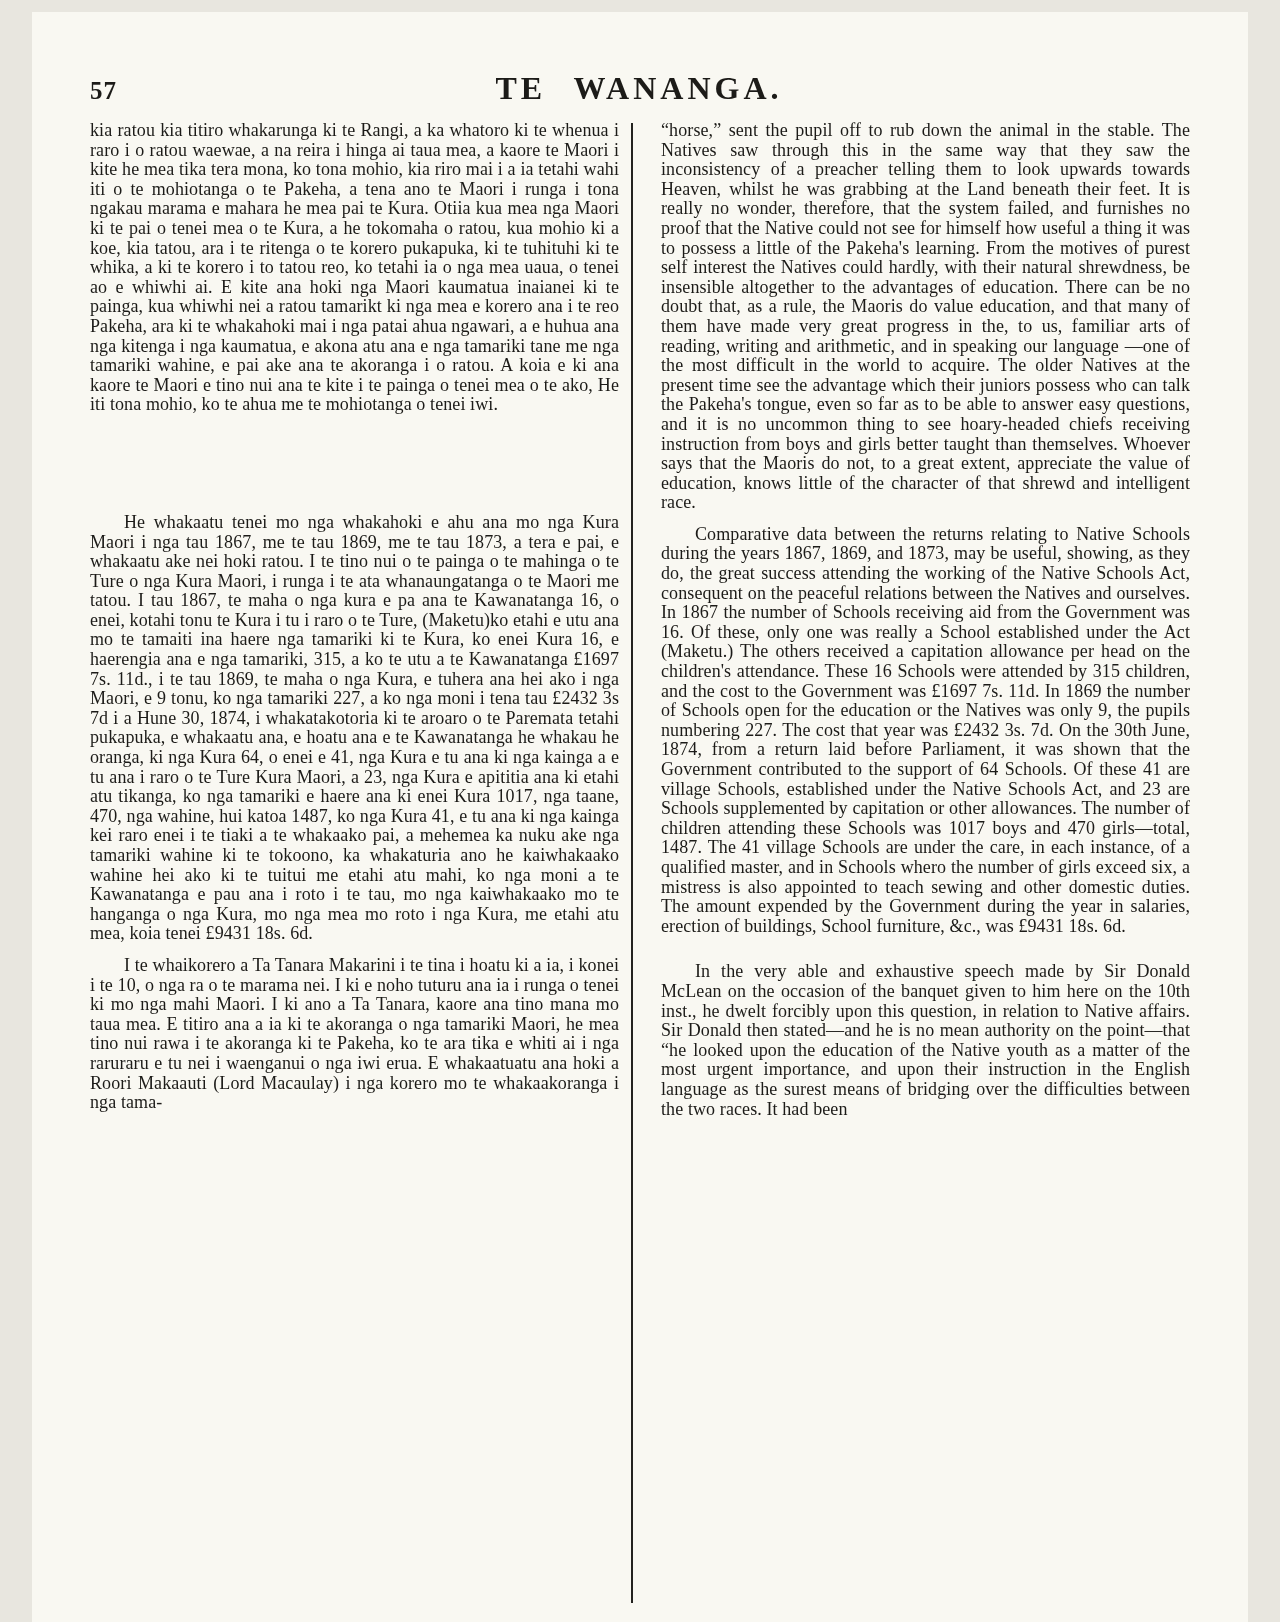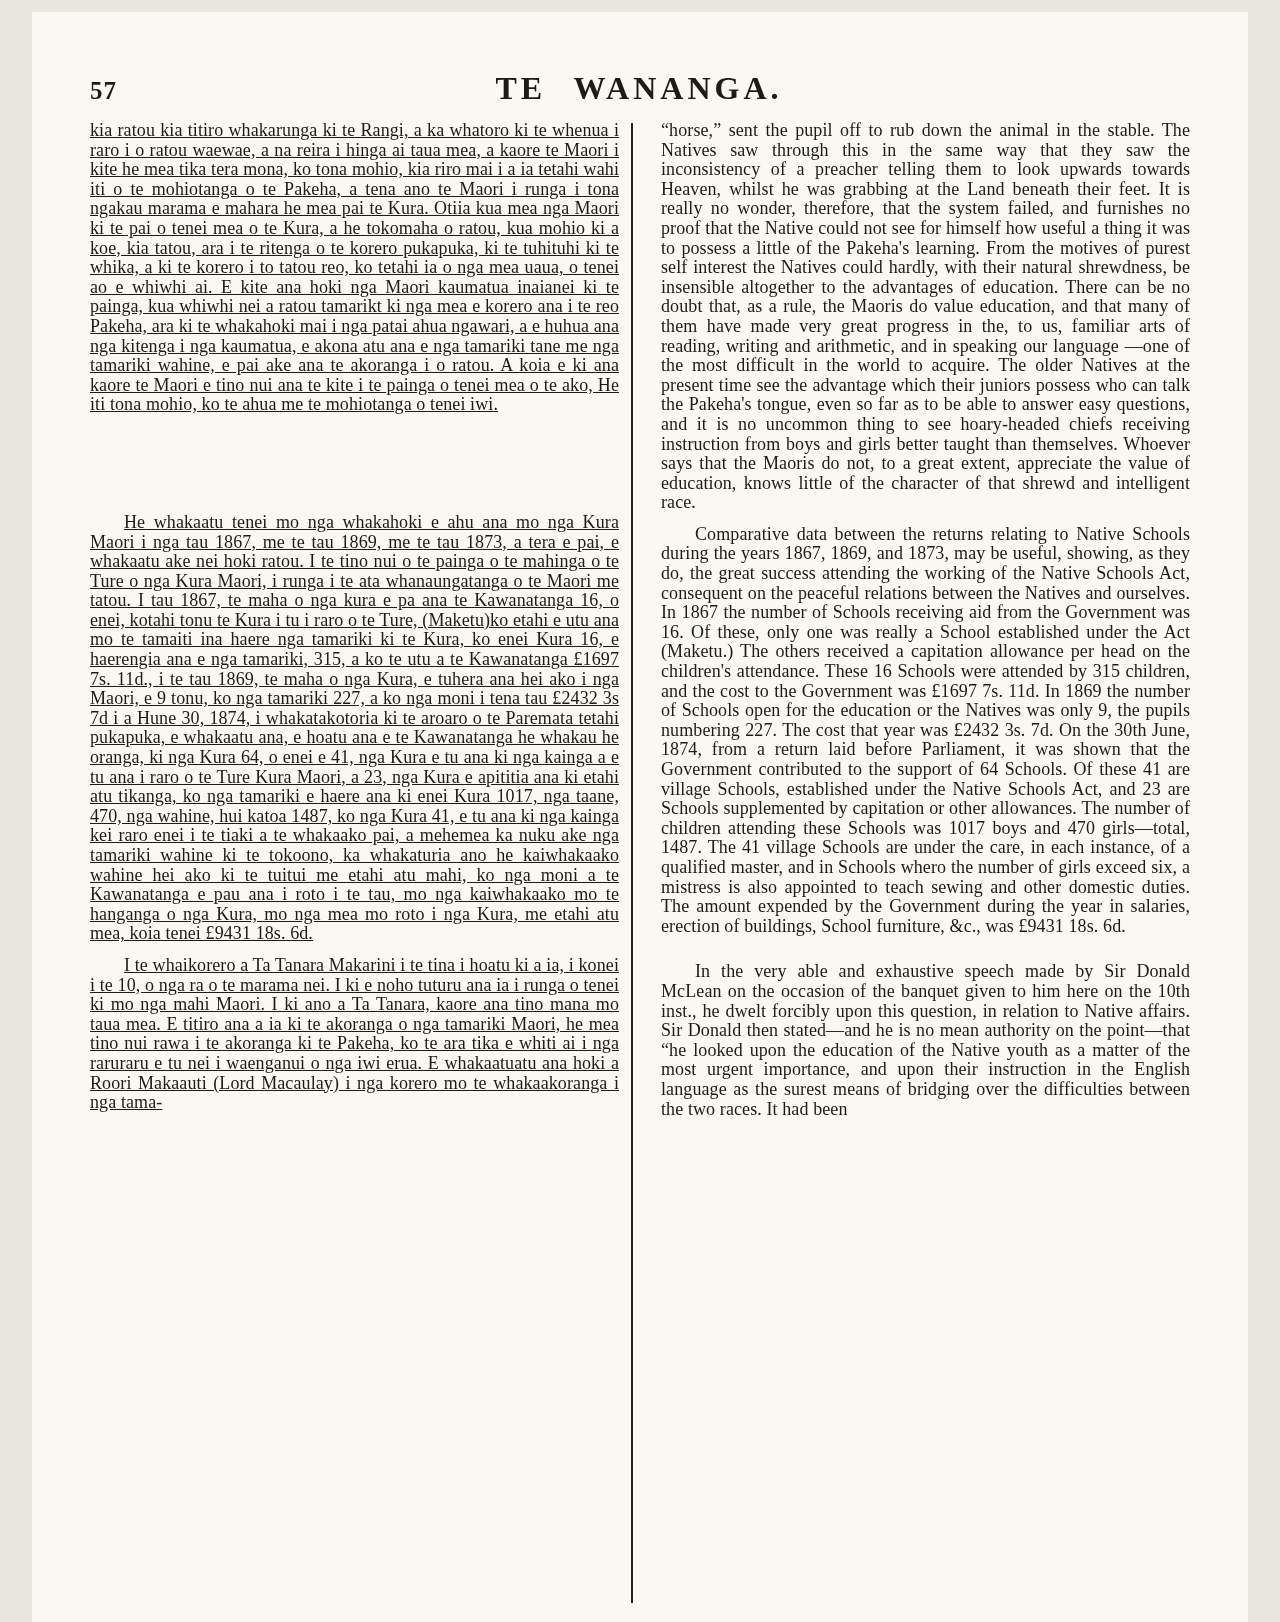--- a/index.html
+++ b/index.html
@@ -45,21 +45,21 @@
     padding: 14px 58px 0 58px;
     box-sizing: border-box;
   }
   .col {
     flex: 1 1 0;
     font-size: 18px;
     line-height: 19.6px;
     text-align: justify;
     letter-spacing: 0.1px;
   }
-  .col.left  { padding-right: 12px; text-decoration: underline; }
+  .col.left  { padding-right: 12px; }
   .col.right { padding-left: 28px; }
   .divider {
     width: 2px;
     background: #23221f;
     flex: 0 0 2px;
     margin-top: 2px;
     height: 1480px;
   }
   .p { margin: 0; }
   .p.indent { text-indent: 34px; }

